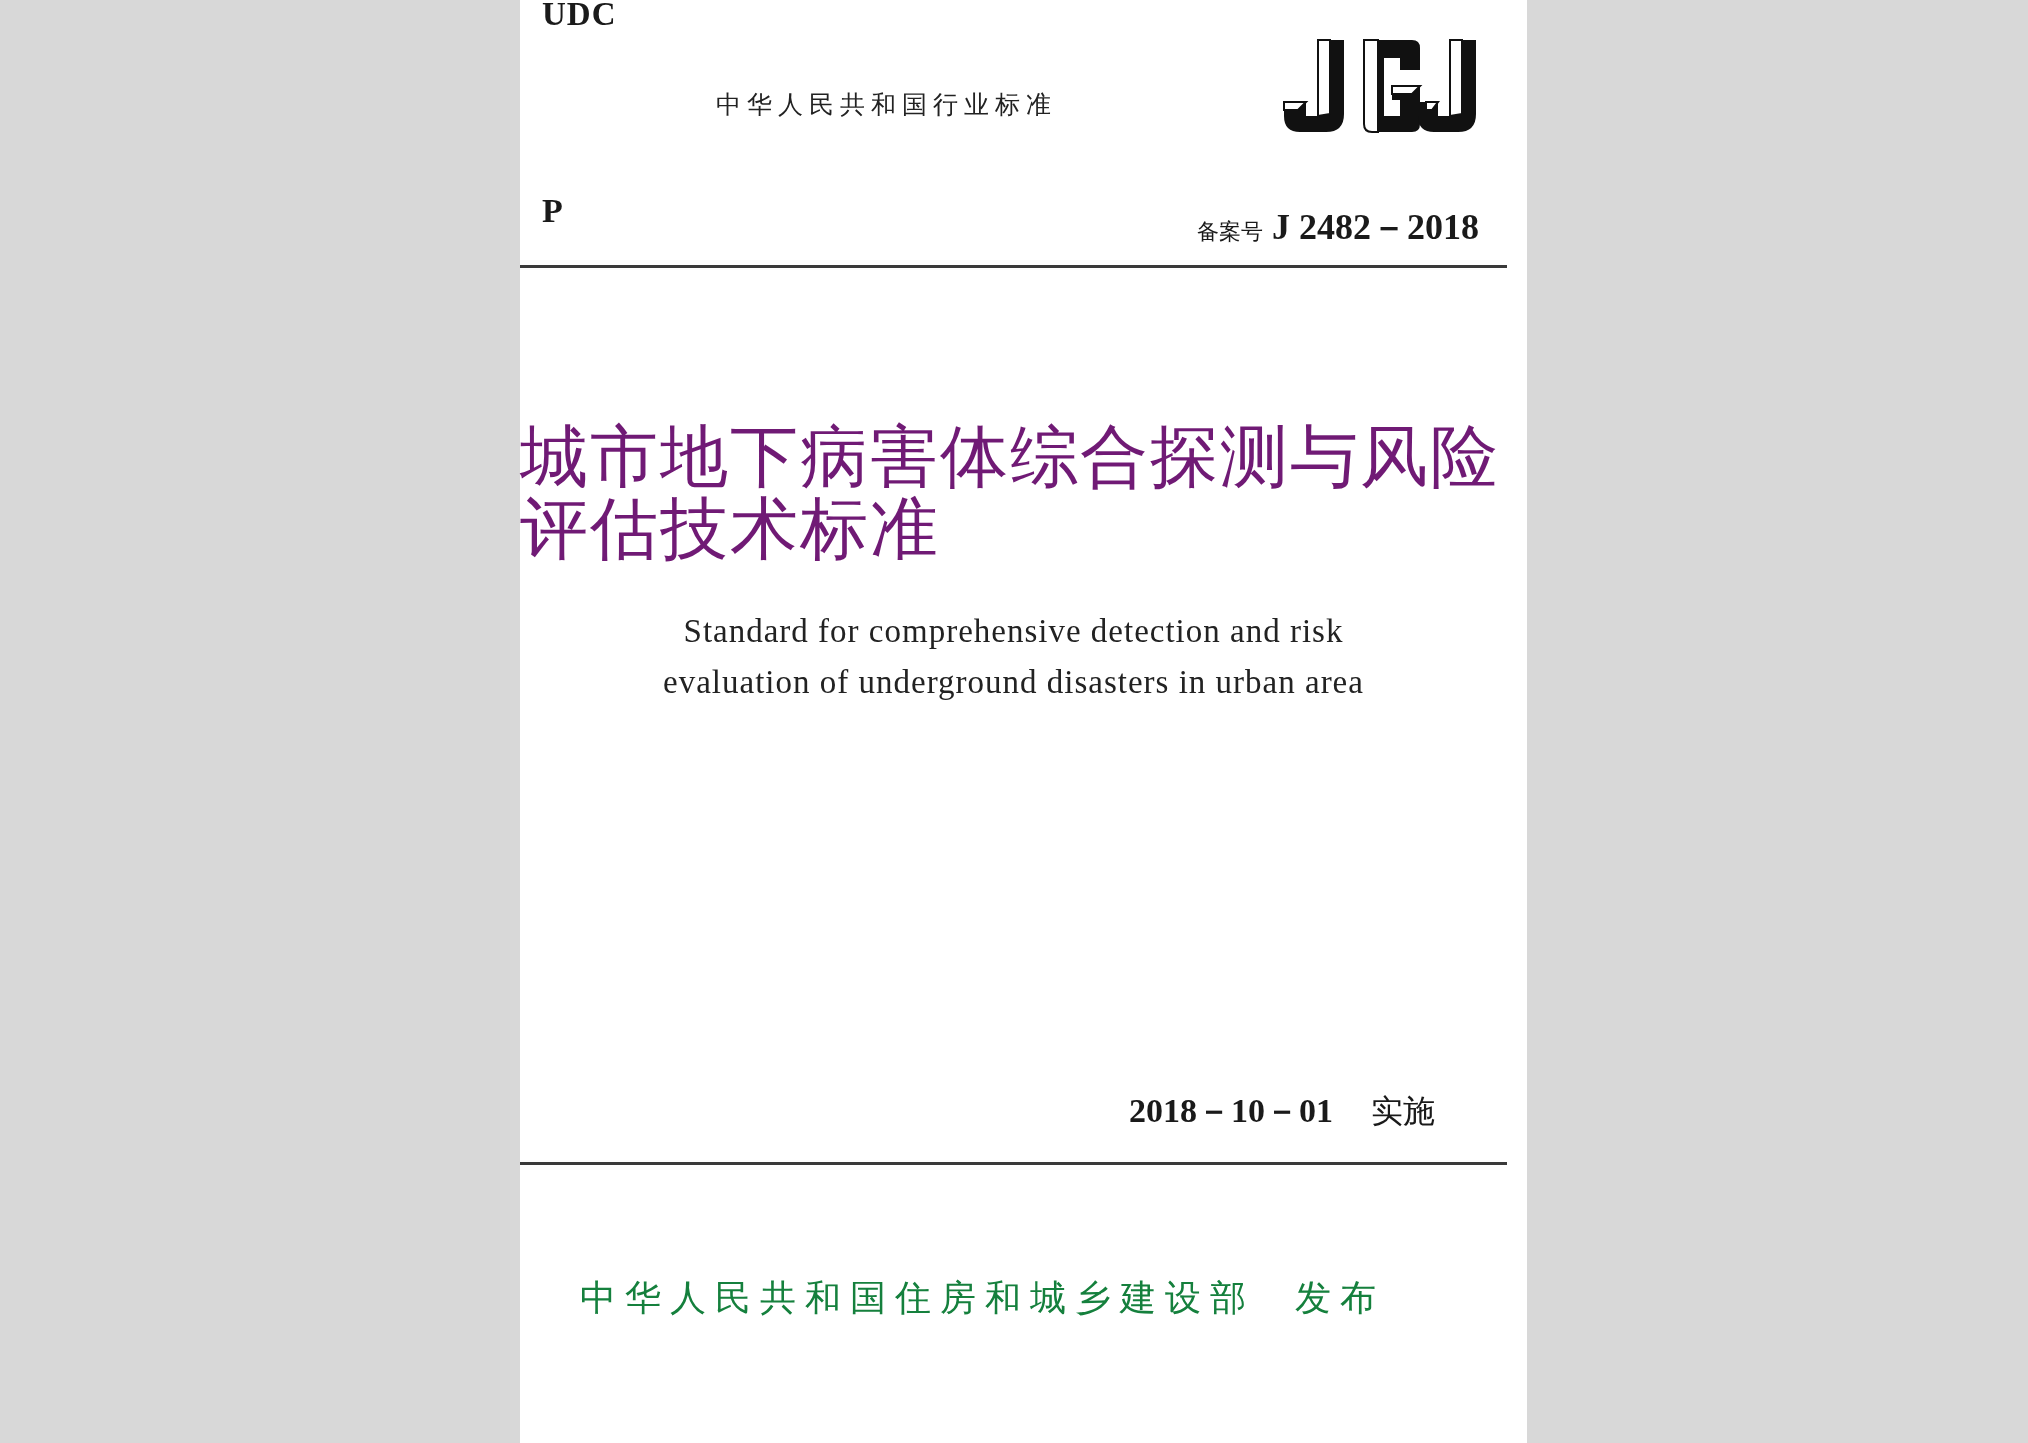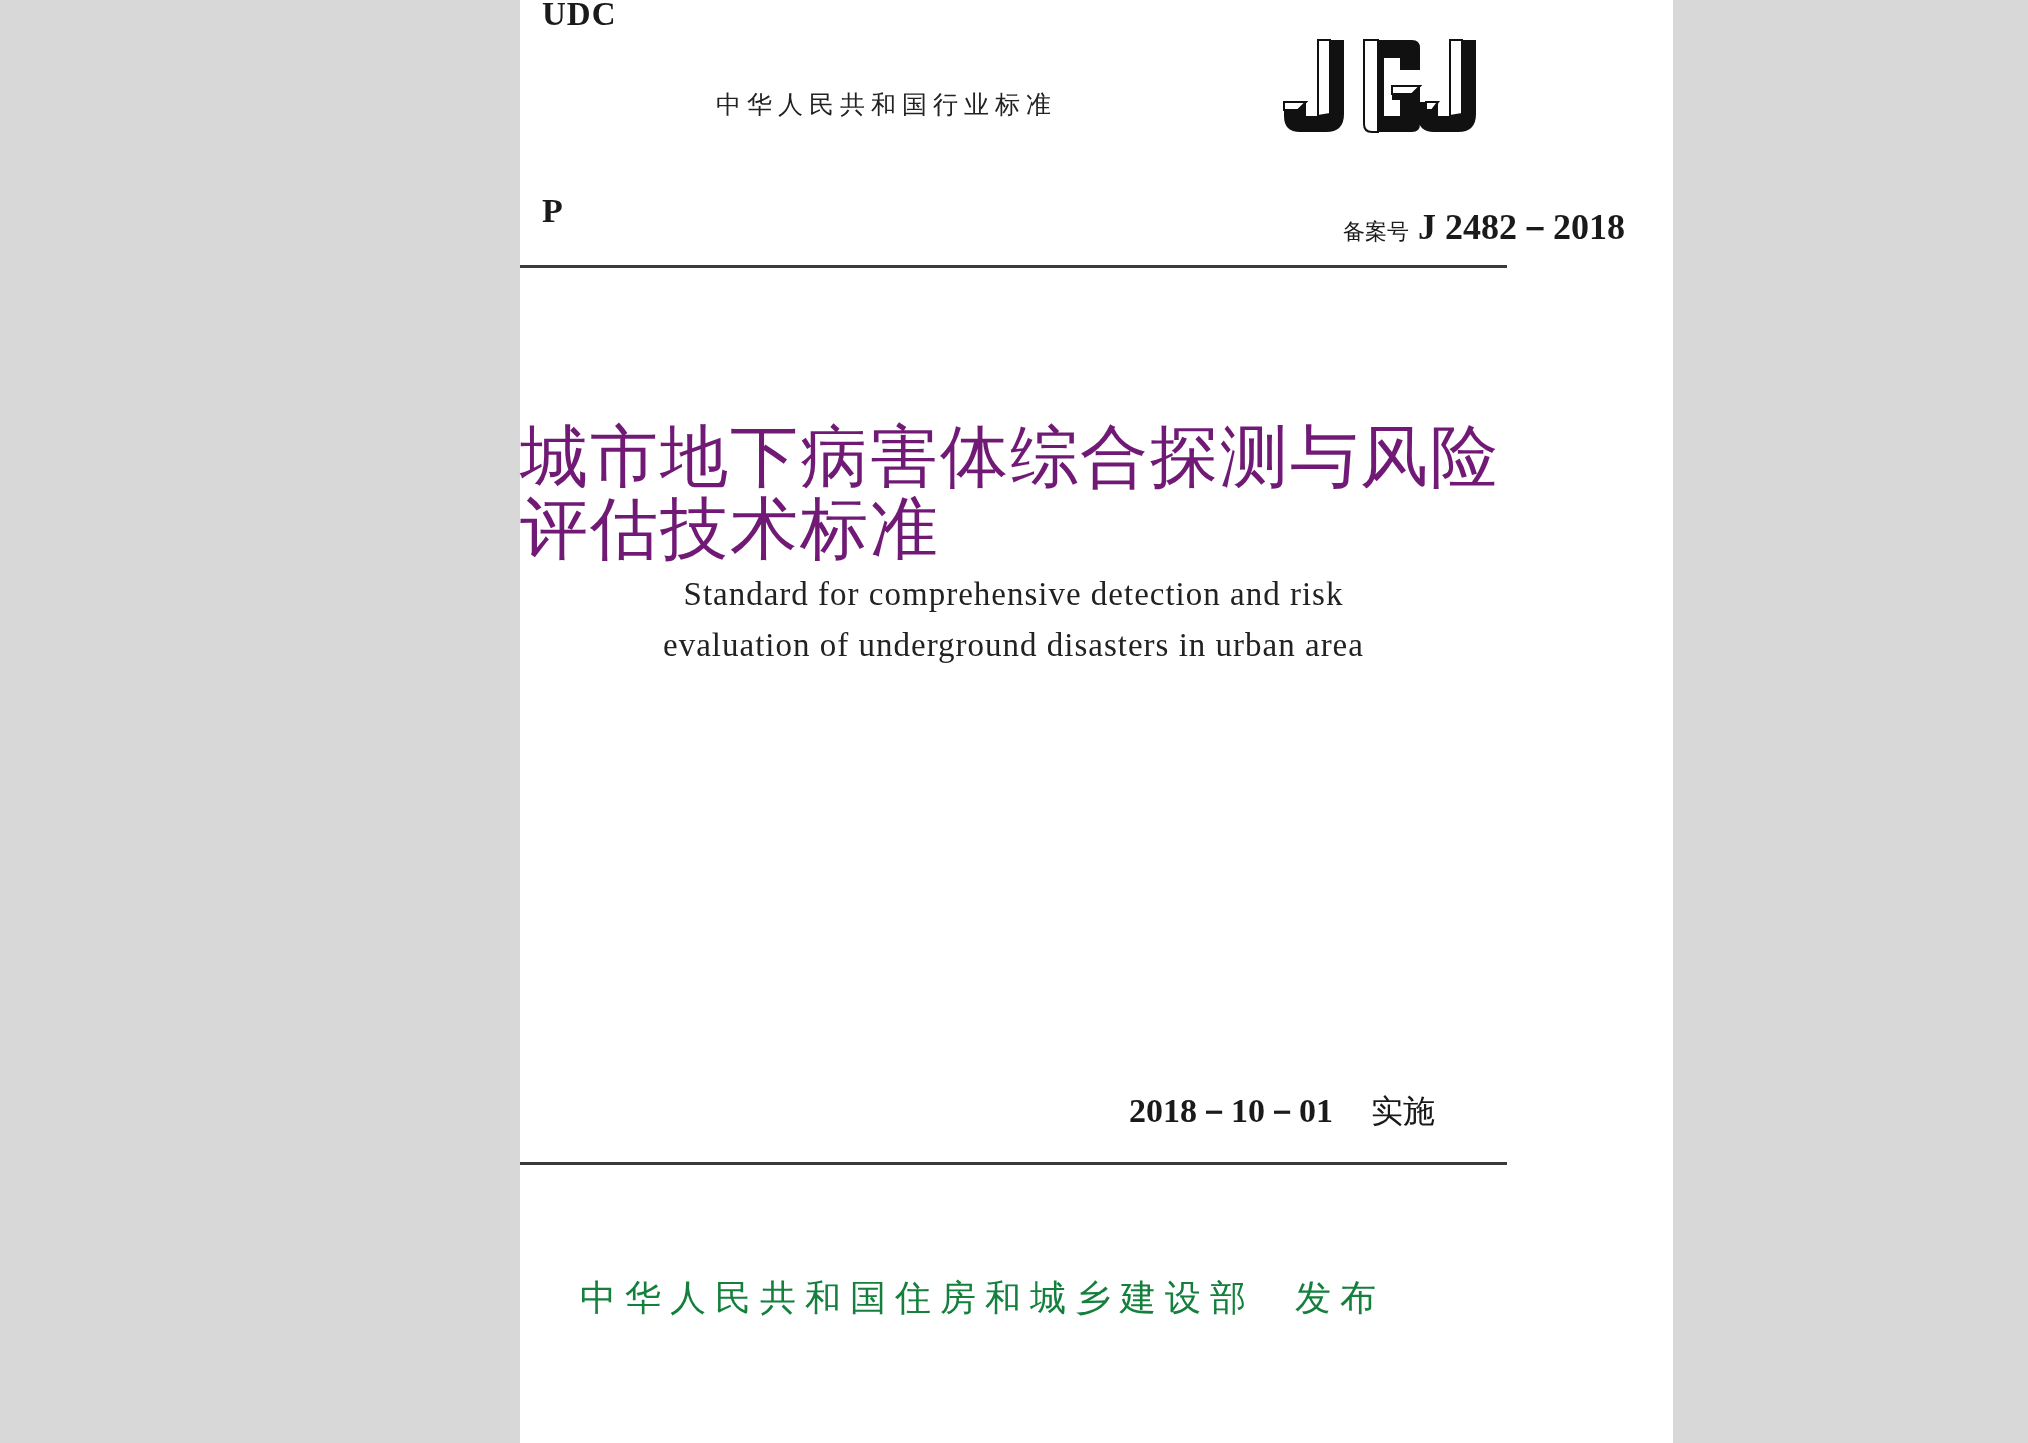--- a/index.html
+++ b/index.html
@@ -1,33 +1,33 @@
 <!DOCTYPE html>
 <html><head>
 <meta charset="utf-8">
 <style>
   html, body { margin:0; padding:0; }
   body {
     width:2028px; height:1443px; background:#d8d8d8; position:relative; overflow:hidden;
     font-family:"DejaVu Serif", serif; color:#1a1a1a;
   }
   .page {
-    position:absolute; left:520px; top:0; width:1153px; height:1443px; background:#ffffff;
+    position:absolute; left:520px; top:0; width:1007px; height:1443px; background:#ffffff;
   }
   .abs { position:absolute; white-space:nowrap; }
   .udc { left:22px; top:-4px; font-family:"Liberation Serif", serif; font-weight:bold; font-size:33px; letter-spacing:1px; }
   .cls { left:22px; top:192px; font-family:"Liberation Serif", serif; font-weight:bold; font-size:34px; }
   .industry { left:196px; top:88px; font-family:"DejaVu Sans", sans-serif; font-size:25px; letter-spacing:6px; color:#222; }
   .logo { left:758px; top:36px; width:205px; height:100px; }
   .std-no { right:48px; top:156px; font-family:"Liberation Serif", serif; font-weight:bold; font-size:36px; text-align:right; }
   .rec-no { right:48px; top:203px; font-family:"Liberation Serif", serif; font-weight:bold; font-size:36px; text-align:right; }
   .rec-no .cjk { font-family:"DejaVu Sans", sans-serif; font-weight:normal; font-size:22px; }
   .rule { position:absolute; left:0; width:987px; height:3px; background:#3a3a3a; }
   .title-cn { left:0; width:987px; text-align:left; font-family:"DejaVu Serif", serif; font-size:68px; color:#701a75; letter-spacing:2px; }
-  .title-en { left:0; width:987px; text-align:center; font-family:"Liberation Serif", serif; font-size:33px; color:#222; letter-spacing:1px; }
+  .title-en { left:0; width:987px; text-align:center; font-family:"Liberation Serif", serif; font-size:33px; color:#222; letter-spacing:1px;margin-top:37px; }
   .date { font-family:"Liberation Serif", serif; font-weight:bold; font-size:34px; }
   .date .lbl { font-family:"DejaVu Sans", sans-serif; font-weight:normal; font-size:32px; margin-left:38px; }
   .publisher { left:60px; top:1274px; font-family:Liberation Mono, monospace; font-size:36px; letter-spacing:9px; color:#15803d; }
   .publisher .lbl { margin-left:40px; }
 </style>
 </head>
 <body>
 
 <div class="page">
 

